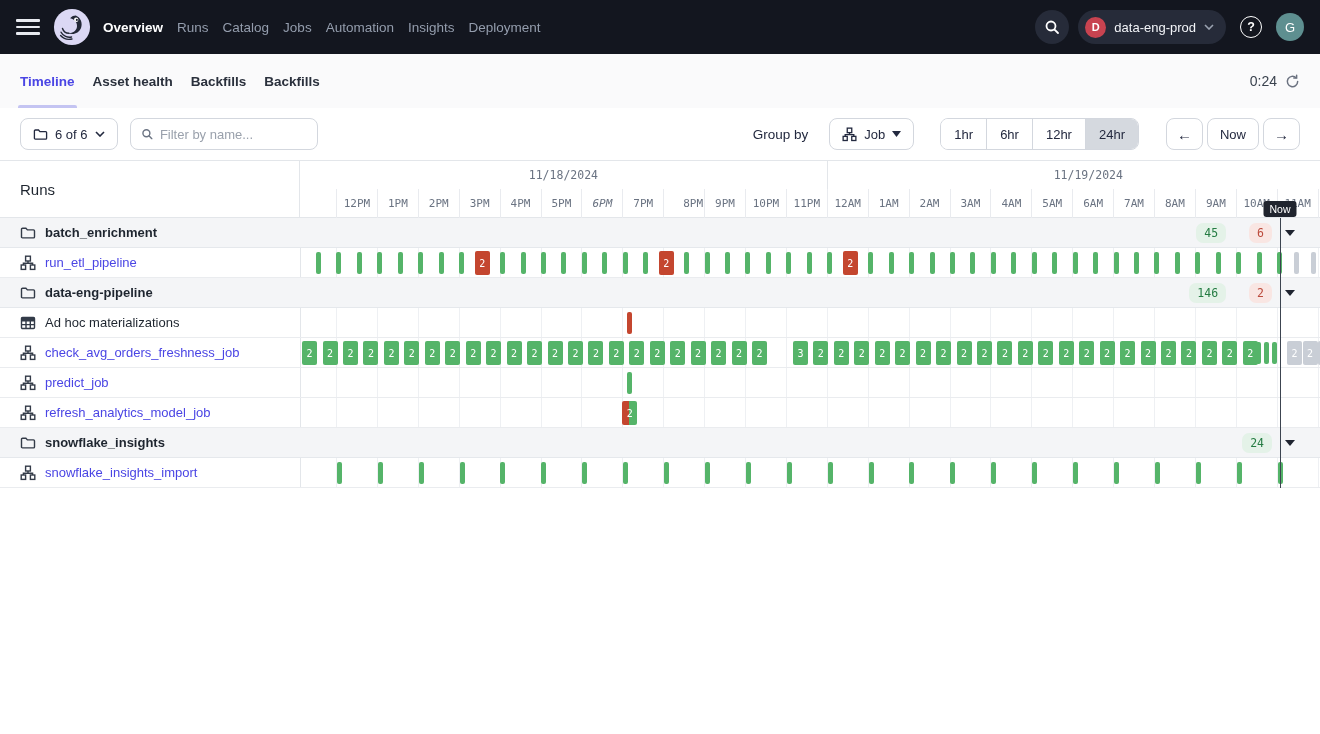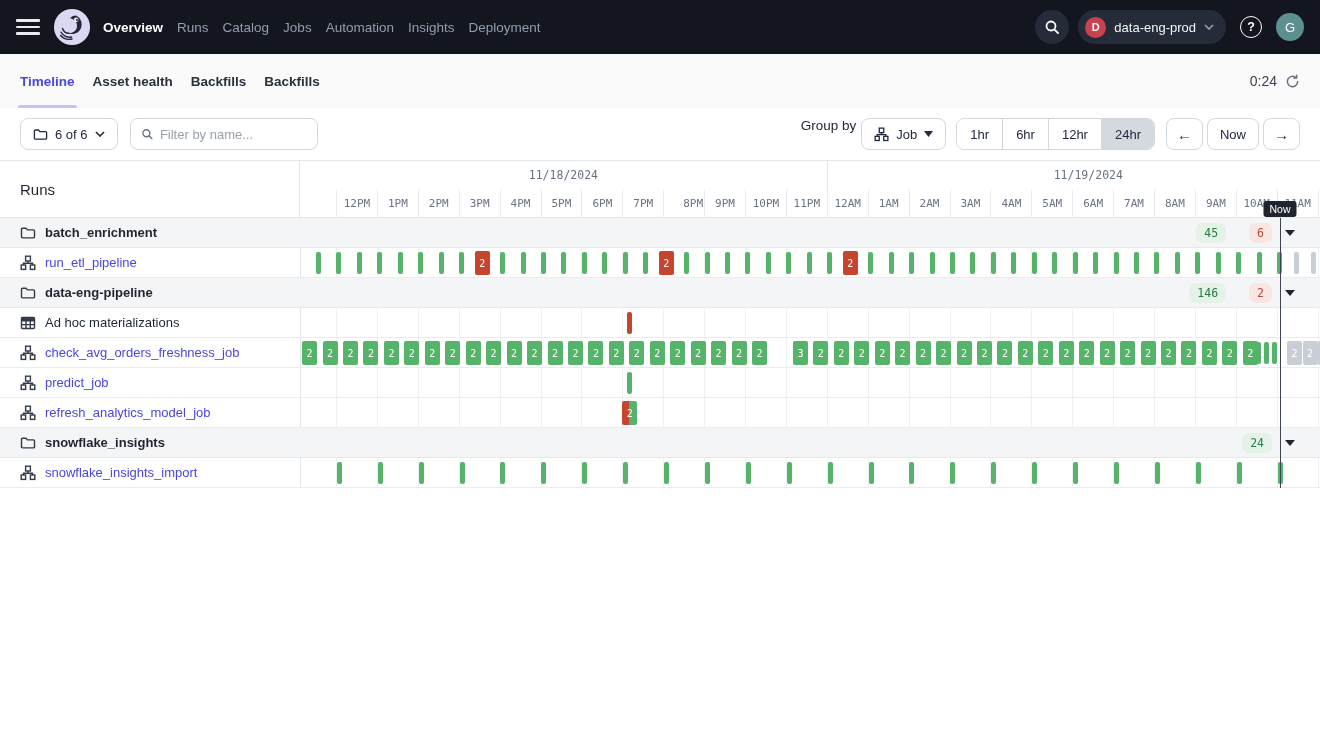--- a/index.html
+++ b/index.html
@@ -26,21 +26,21 @@
   .tab{font-size:13.5px;font-weight:600;color:#2A303C;height:100%;display:flex;align-items:center;position:relative;cursor:pointer}
   .tab.active{color:var(--accent)}
   .tab.active::after{content:"";position:absolute;left:-2px;right:-2px;bottom:0;height:3px;background:#C4C4F2;border-radius:2px 2px 0 0}
   .tabs-right{margin-left:auto;display:flex;align-items:center;gap:8px;color:#3A424E;font-size:14px}
   
   .toolbar{height:53px;background:#fff;display:flex;align-items:center;padding:0 20px;border-bottom:1px solid #E3E6EA}
   .btn{height:32px;border:1px solid #D3D7DE;border-radius:8px;background:#fff;display:inline-flex;align-items:center;gap:7px;padding:0 12px;font-size:13px;color:#23293​4;color:#23293F;cursor:pointer;white-space:nowrap}
   .filter-input{height:32px;width:188px;border:1px solid #D3D7DE;border-radius:8px;display:flex;align-items:center;gap:7px;padding:0 10px;margin-left:12px;background:#fff}
   .filter-input input{border:none;outline:none;font-size:13px;color:#4c1d95;width:100%;font-family:inherit;background:transparent}
   .filter-input input::placeholder{color:#9AA1AC}
-  .toolbar-right{margin-left:auto;display:flex;gap:5px}
+  .toolbar-right{margin-left:auto;display:flex;align-items:center;gap:21px}
   .groupby-label{font-size:13.5px;color:#23293F}
   .seg-group{display:flex;border:1px solid #D3D7DE;border-radius:8px;overflow:hidden;margin-left:5px}
   .seg{height:30px;padding:0 13px;display:flex;align-items:center;font-size:13px;color:#23293F;border-left:1px solid #D3D7DE;background:#fff;cursor:pointer}
   .seg:first-child{border-left:none}
   .seg.active{background:#D5D9DF}
   .nav-arrows{display:flex;gap:4px;margin-left:6px}
   .arrow-btn{width:37px;justify-content:center;font-size:15px;padding:0}
   
   .tl-header{position:relative;height:57px;border-bottom:1px solid #E3E6EA;background:#fff}
   .runs-cell{position:absolute;left:0;top:0;width:300px;height:100%;border-right:1px solid #E3E6EA;display:flex;align-items:center;padding-left:20px;font-size:15px;color:#1E252F}
@@ -179,21 +179,21 @@
   <div class="runs-cell">Runs</div>
   <div class="now-tip" id="now-tip" style="left: 1280px;">Now</div>
 <div class="date-cell" style="left: 300px; width: 526.8px;">11/18/2024</div>
     <div class="date-cell b" style="left: 826.8px; width: 522px;">11/19/2024</div>
     <div class="hour-cell" style="left: 336px; width: 40.9px;">12PM</div>
     <div class="hour-cell" style="left: 376.9px; width: 40.9px;">1PM</div>
     <div class="hour-cell" style="left: 417.8px; width: 40.9px;">2PM</div>
     <div class="hour-cell" style="left: 458.7px; width: 40.9px;">3PM</div>
     <div class="hour-cell" style="left: 499.6px; width: 40.9px;">4PM</div>
     <div class="hour-cell" style="left: 540.5px; width: 40.9px;">5PM</div>
-    <div class="hour-cell" style="left: 581.4px; width: 40.9px;">6PM</div>
+    <div class="hour-cell" style="left: 581.4px; width: 40.9px; font-style: italic;">6PM</div>
     <div class="hour-cell" style="left: 622.3px; width: 40.9px;">7PM</div>
     <div class="hour-cell" style="left: 663.2px; width: 40.9px; padding-left: 18px;">8PM</div>
     <div class="hour-cell" style="left: 704.1px; width: 40.9px;">9PM</div>
     <div class="hour-cell" style="left: 745px; width: 40.9px;">10PM</div>
     <div class="hour-cell" style="left: 785.9px; width: 40.9px;">11PM</div>
     <div class="hour-cell" style="left: 826.8px; width: 40.9px;">12AM</div>
     <div class="hour-cell" style="left: 867.7px; width: 40.9px;">1AM</div>
     <div class="hour-cell" style="left: 908.6px; width: 40.9px;">2AM</div>
     <div class="hour-cell" style="left: 949.5px; width: 40.9px;">3AM</div>
     <div class="hour-cell" style="left: 990.4px; width: 40.9px;">4AM</div>

